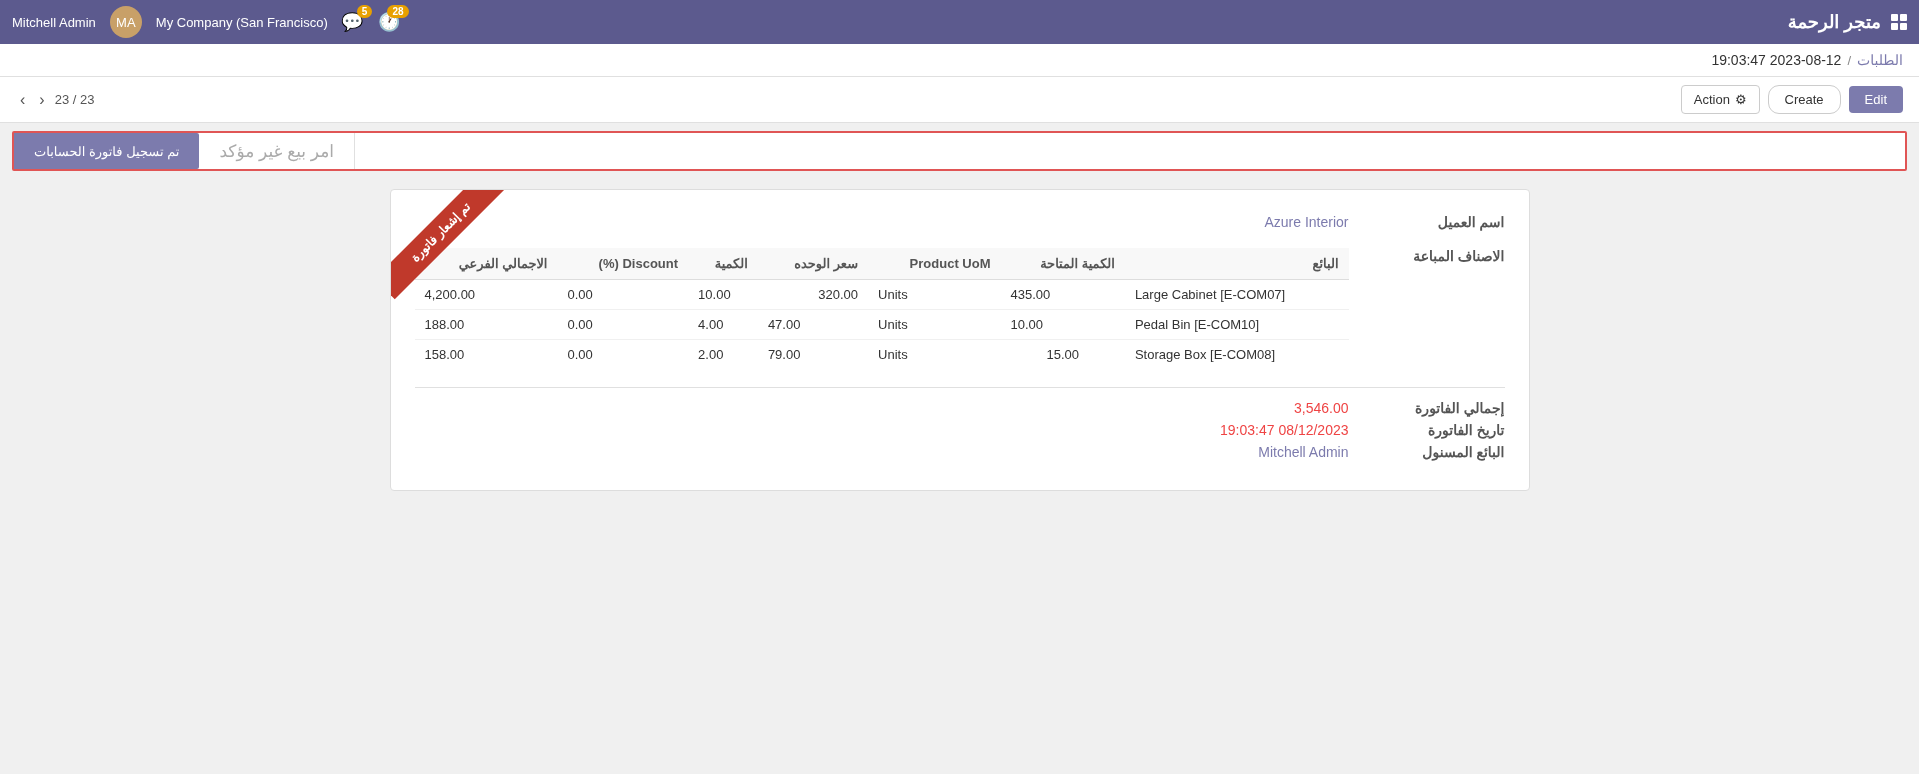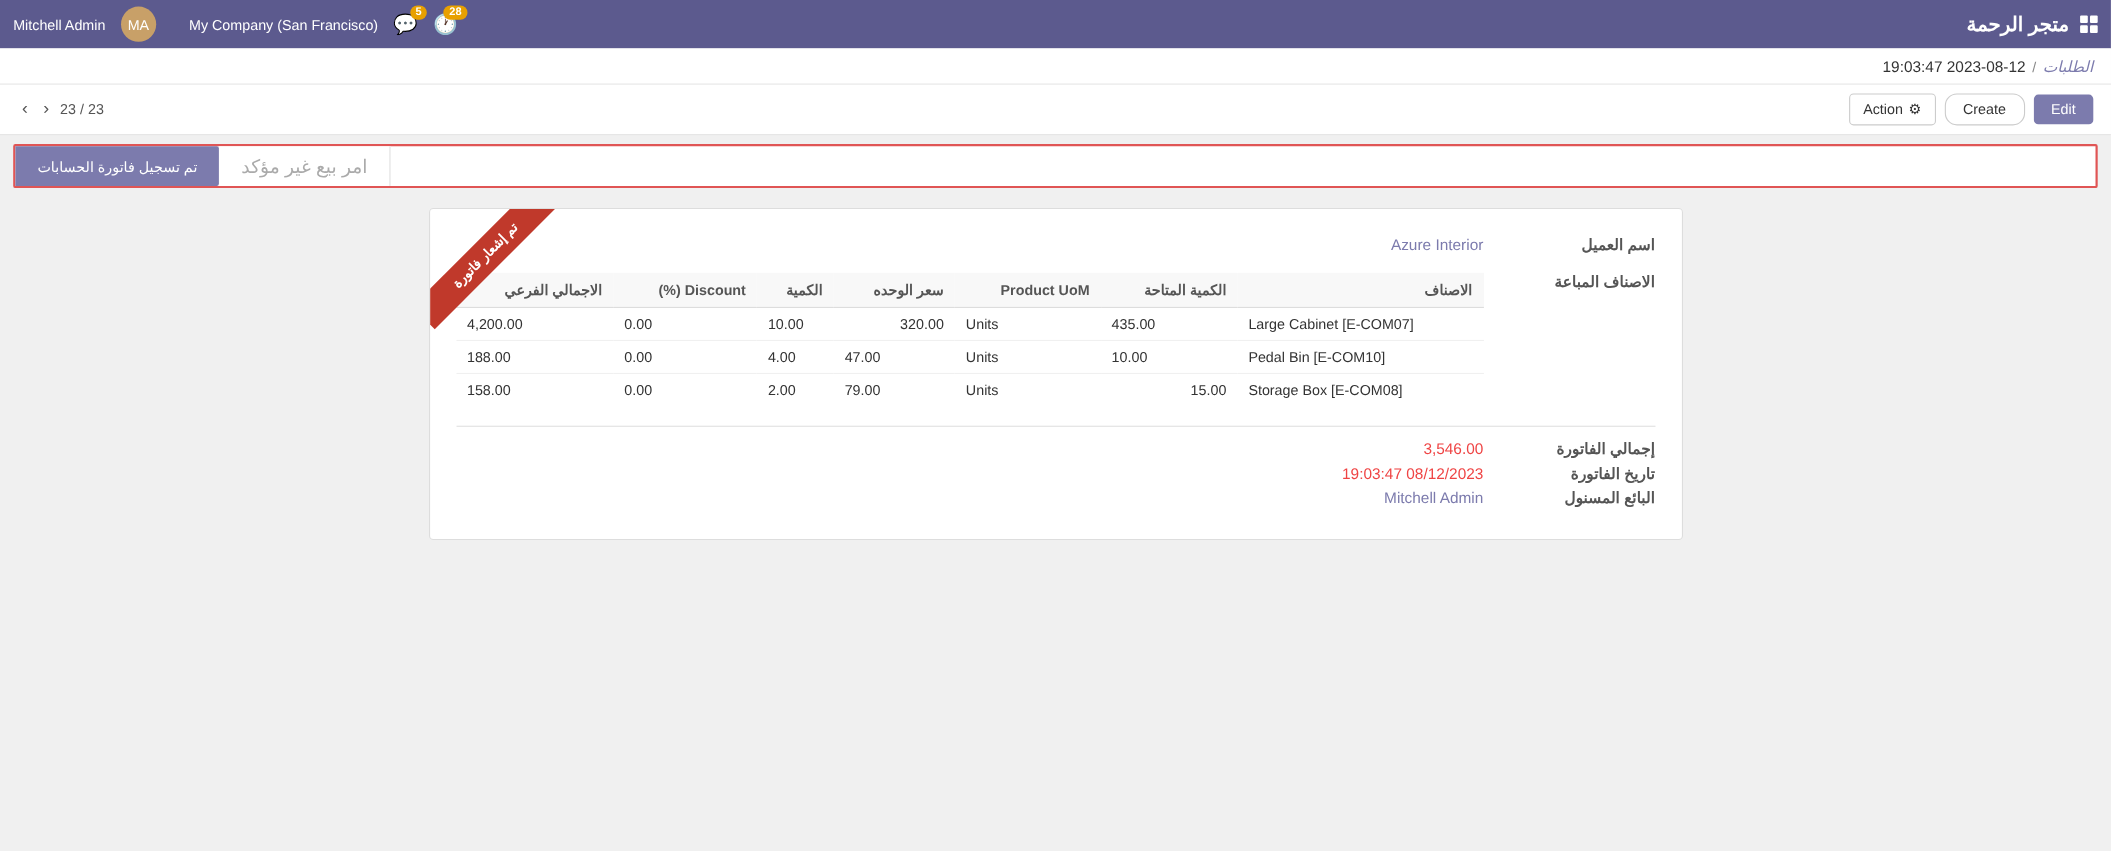--- a/index.html
+++ b/index.html
@@ -26,34 +26,34 @@
       color: white;
       border-radius: 10px;
       font-size: 10px;
       padding: 1px 5px;
       font-weight: bold;
       position: absolute;
       top: -6px;
       right: -8px;
     }
     .nav-icon { font-size: 18px; color: white; cursor: pointer; }
-    .company-label { color: white; font-size: 13px; cursor: pointer; margin-left: 16px; }
+    .company-label { color: white; font-size: 13px; cursor: pointer; }
     .user-avatar { width: 32px; height: 32px; border-radius: 50%; background: #c8a068; display: flex; align-items: center; justify-content: center; font-size: 13px; color: white; cursor: pointer; overflow: hidden; }
 
     
     .breadcrumb-bar {
       background: white;
       padding: 8px 16px;
       display: flex;
       align-items: center;
       gap: 6px;
       font-size: 14px;
       border-bottom: 1px solid #e0e0e0;
     }
-    .breadcrumb-link { color: #7c7bad; cursor: pointer; text-decoration: none; font-style: italic; }
+    .breadcrumb-link { color: #7c7bad; cursor: pointer; text-decoration: none; }
     .breadcrumb-separator { color: #888; font-size: 13px; }
     .breadcrumb-current { color: #333; font-weight: 500; }
 
     
     .toolbar {
       background: white;
       padding: 8px 16px;
       display: flex;
       align-items: center;
       gap: 8px;
@@ -269,21 +269,21 @@
       <span class="form-label">اسم العميل</span>
       <a class="form-value-link">Azure Interior</a>
     </div>
 
     <div class="form-row" style="align-items:flex-start;">
       <span class="form-label">الاصناف المباعة</span>
       <div style="flex:1;">
         <table class="products-table">
           <thead>
             <tr>
-              <th>الاصناف</th>
+              <th>البائع</th>
               <th>الكمية المتاحة</th>
               <th>Product UoM</th>
               <th>سعر الوحده</th>
               <th>الكمية</th>
               <th>Discount (%)</th>
               <th>الاجمالي الفرعي</th>
             </tr>
           </thead>
           <tbody id="products-tbody">
           <tr>
@@ -299,21 +299,21 @@
       <td>[E-COM10] Pedal Bin</td>
       <td style="text-align:left;">10.00</td>
       <td style="text-align:left;">Units</td>
       <td style="text-align:left;">47.00</td>
       <td style="text-align:left;">4.00</td>
       <td style="text-align:left;">0.00</td>
       <td style="text-align:left;">188.00</td>
     </tr>
               <tr>
       <td>[E-COM08] Storage Box</td>
-      <td style="text-align:right;">15.00</td>
+      <td style="text-align:center;">15.00</td>
       <td style="text-align:left;">Units</td>
       <td style="text-align:left;">79.00</td>
       <td style="text-align:left;">2.00</td>
       <td style="text-align:left;">0.00</td>
       <td style="text-align:left;">158.00</td>
     </tr>
             </tbody>
         </table>
       </div>
     </div>

